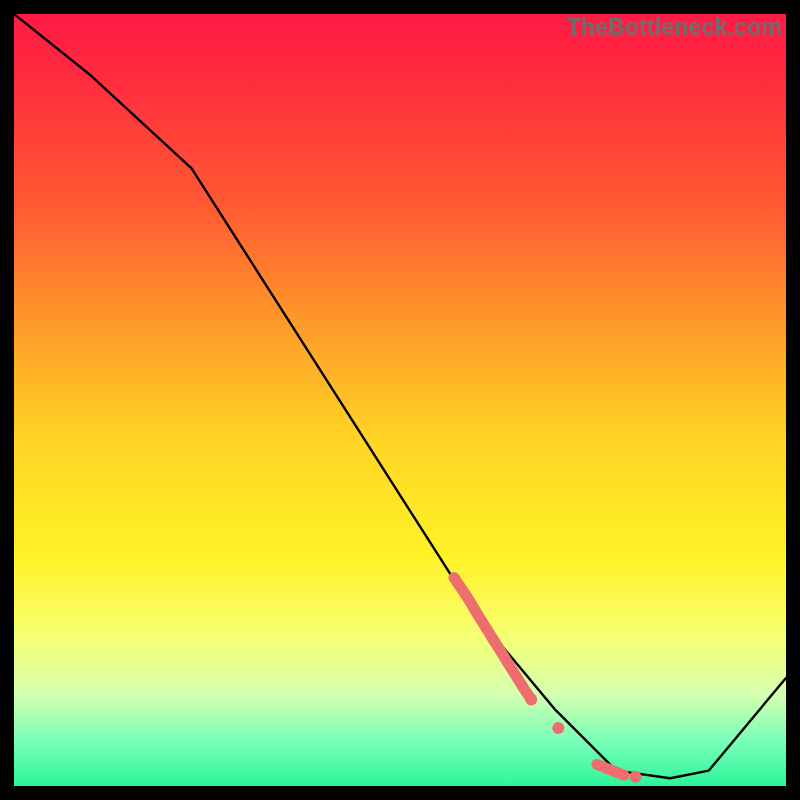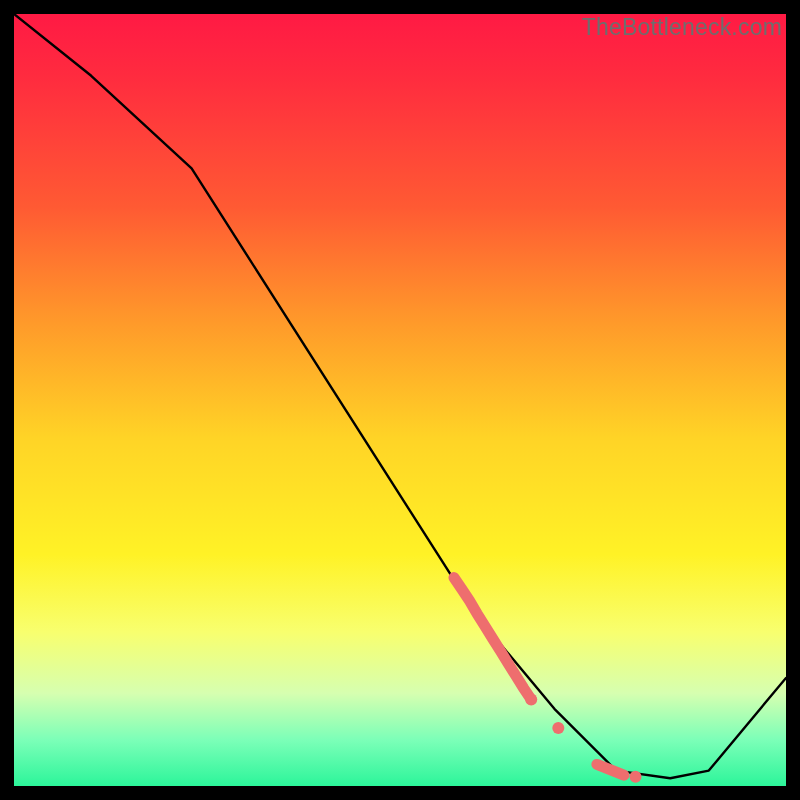--- a/index.html
+++ b/index.html
@@ -47,21 +47,21 @@
       #7cffb8 94%,
       #2cf59a 100%
     );
   }
   .watermark {
     position: absolute;
     top: 0px;
     right: 4px;
     color: #6e6e6e;
     font-size: 23px;
-    font-weight: 400;
+    font-weight: 700;
     letter-spacing: 0.2px;
     user-select: none;
   }
   svg.curve {
     position: absolute;
     left: 0;
     top: 0;
     width: 772px;
     height: 772px;
     overflow: visible;

